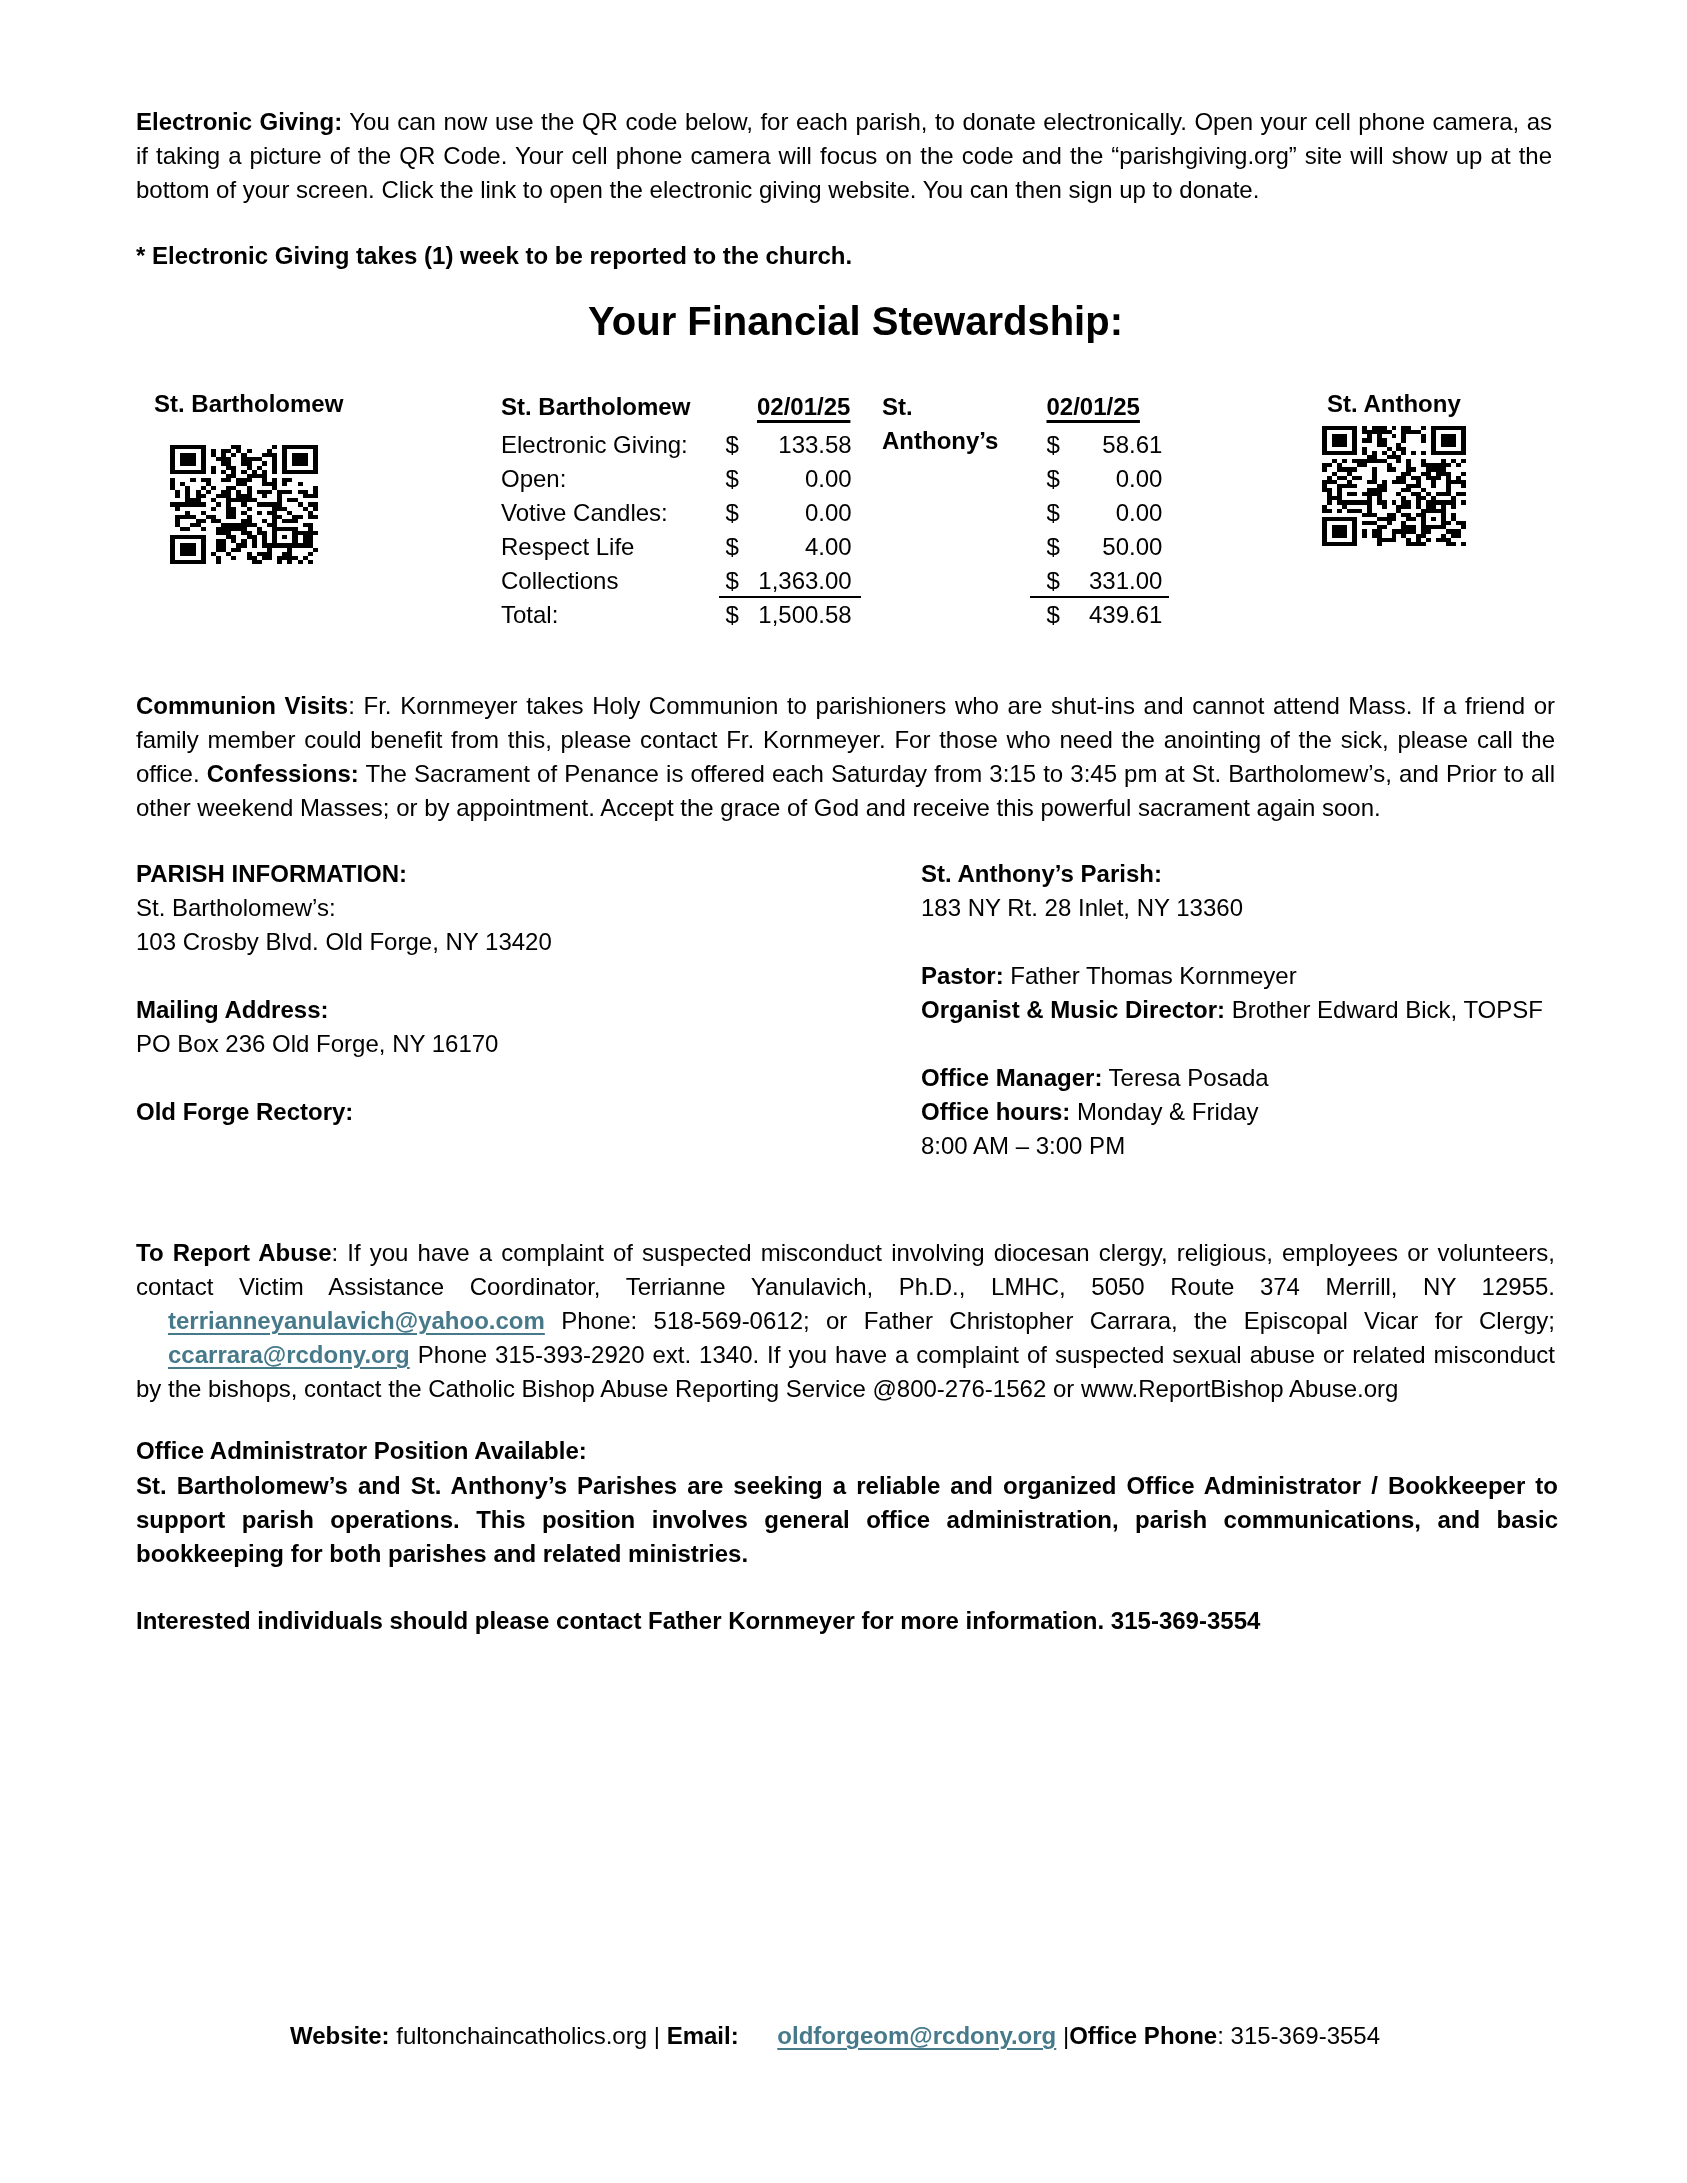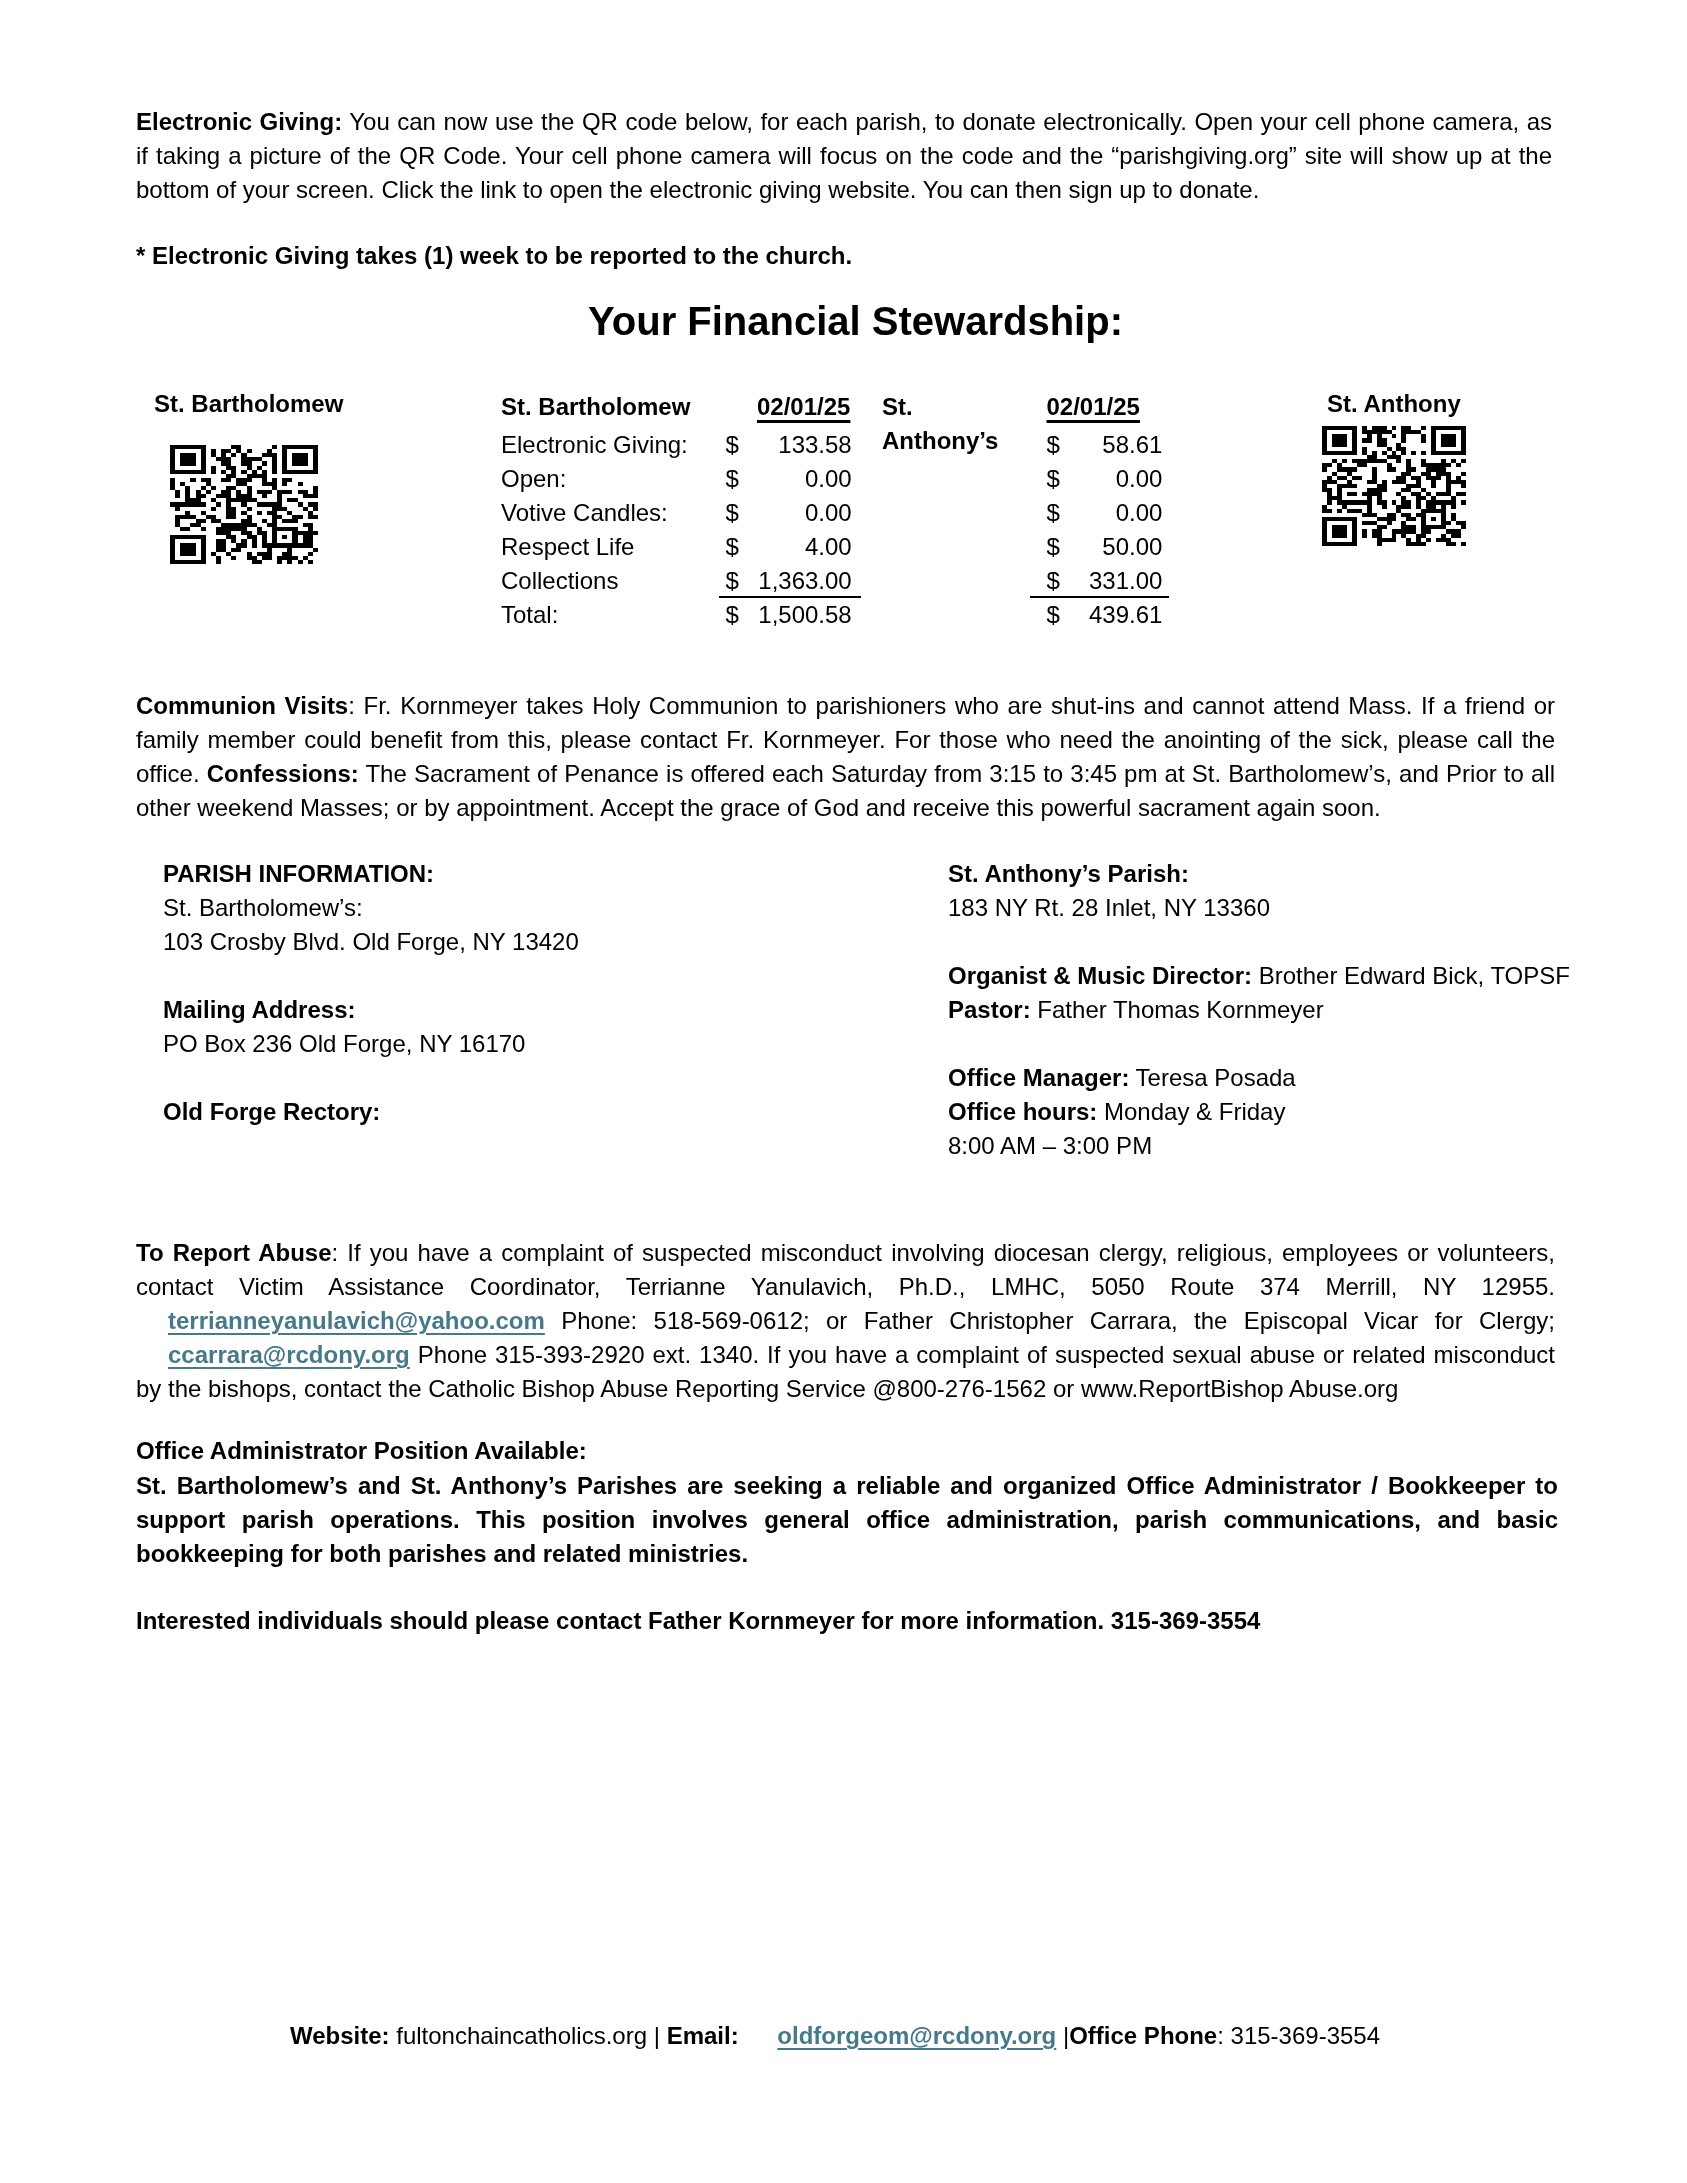--- a/index.html
+++ b/index.html
@@ -16,21 +16,21 @@
   .qr{position:absolute;background:#fff;shape-rendering:crispEdges;}
   .fin{display:grid;grid-template-columns:218px 142px 169px 139px;grid-template-rows:38px repeat(6,34px);line-height:34px;}
   .fin .hdr{font-weight:bold;}
   .fin .date{text-decoration:underline;text-decoration-thickness:2.6px;text-underline-offset:5.3px;}
   .fin .h-bart-date{text-align:right;padding-right:10.6px;}
   .fin .h-anth{padding-left:21px;}
   .fin .h-anth-date{padding-left:16.5px;}
   .val{display:flex;justify-content:space-between;padding:0 9.3px 0 6.6px;}
   .val-a{padding:0 6.6px 0 16.5px;}
   .sum{border-bottom:2.6px solid #000;}
-  .pcol .row{height:34px;line-height:34px;white-space:nowrap;margin-left:27px;}
+  .pcol .row{height:34px;line-height:34px;white-space:nowrap;}
   a.link{color:#46798a;font-weight:bold;text-decoration:underline;text-decoration-thickness:2px;text-underline-offset:4px;cursor:pointer;margin-left:32px;}
   .footer{width:1670px;left:0;text-align:center;}
   .sep{font-weight:normal;}
 </style>
 </head>
 <body>
 
 <div class="abs para" style="left:136px;top:105px;width:1416px;">
   <b>Electronic Giving:</b><span> You can now use the QR code below, for each parish, to donate electronically. Open your cell phone camera, as if taking a picture of the QR Code. Your cell phone camera will focus on the code and the “parishgiving.org” site will show up at the bottom of your screen. Click the link to open the electronic giving website. You can then sign up to donate.</span>
 </div>
@@ -946,22 +946,22 @@
   <div class="row b">Mailing Address:</div>
   <div class="row">PO Box 236 Old Forge, NY 16170</div>
   <div class="row"></div>
   <div class="row b">Old Forge Rectory:</div>
 </div>
 
 <div class="abs pcol" style="left:921px;top:857px;width:668px;">
   <div class="row b">St. Anthony’s Parish:</div>
   <div class="row">183 NY Rt. 28 Inlet, NY 13360</div>
   <div class="row"></div>
+  <div class="row"><b>Pastor:</b><span> Father Thomas Kornmeyer</span></div>
   <div class="row"><b>Organist &amp; Music Director:</b><span> Brother Edward Bick, TOPSF</span></div>
-  <div class="row"><b>Pastor:</b><span> Father Thomas Kornmeyer</span></div>
   <div class="row"></div>
   <div class="row"><b>Office Manager:</b><span> Teresa Posada</span></div>
   <div class="row"><b>Office hours:</b><span> Monday &amp; Friday</span></div>
   <div class="row">8:00 AM – 3:00 PM</div>
 </div>
 
 <div class="abs para" style="left:136px;top:1236px;width:1419px;">
   <b>To Report Abuse</b><span>: If you have a complaint of suspected misconduct involving diocesan clergy, religious, employees or volunteers, contact Victim Assistance Coordinator, Terrianne Yanulavich, Ph.D., LMHC, 5050 Route 374 Merrill, NY 12955. </span><a class="link">terrianneyanulavich@yahoo.com</a><span> Phone: 518-569-0612; or Father Christopher Carrara, the Episcopal Vicar for Clergy; </span><a class="link">ccarrara@rcdony.org</a><span> Phone 315-393-2920 ext. 1340.  If you have a complaint of suspected sexual abuse or related misconduct by the bishops, contact the Catholic Bishop Abuse Reporting Service @800-276-1562 or www.ReportBishop Abuse.org</span>
 </div>
 

